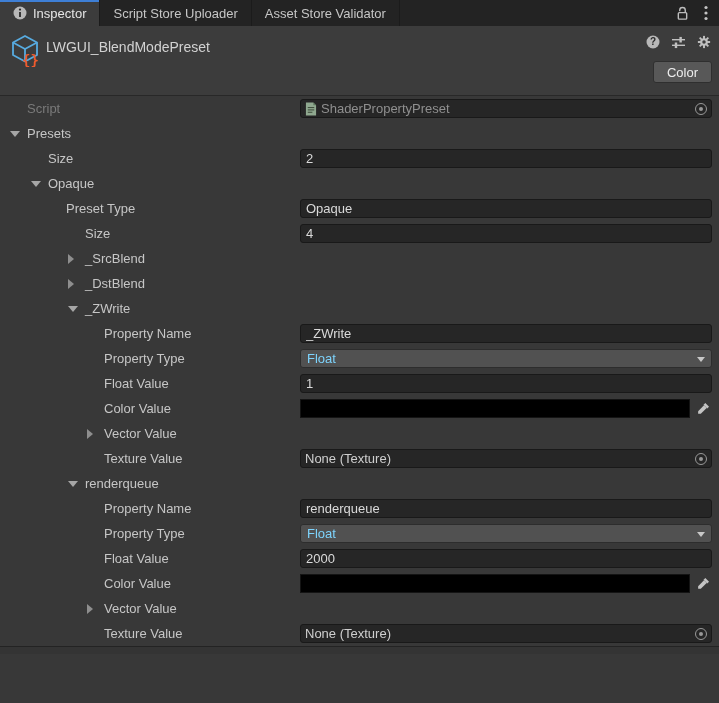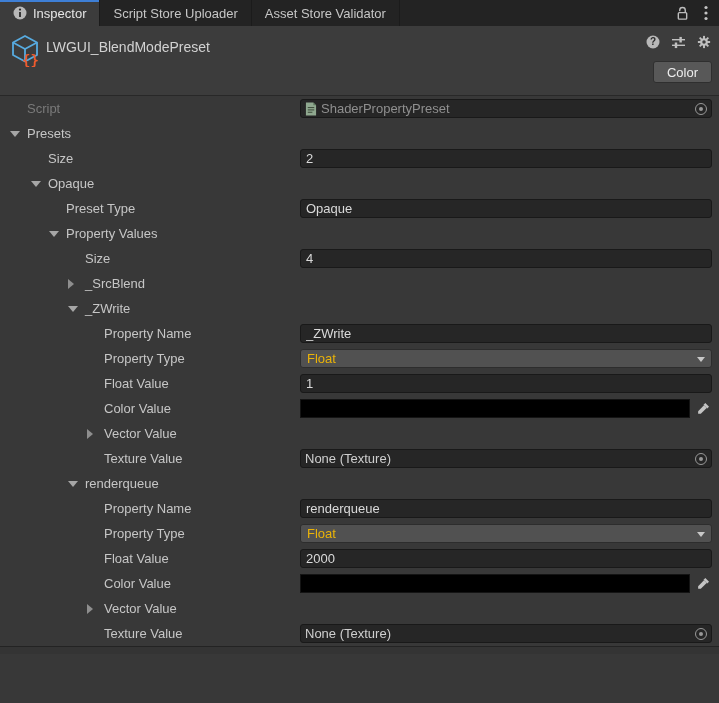--- a/index.html
+++ b/index.html
@@ -36,21 +36,21 @@
   .rfield{flex:1;margin-right:7px;display:flex;align-items:center;}
   .tfield{flex:1;height:19px;box-sizing:border-box;background:#262626;border:1px solid #191919;
           border-radius:3px;color:#DADADA;font-size:13px;font-family:inherit;padding:0 5px;outline:none;}
   .obj{flex:1;height:19px;box-sizing:border-box;background:#262626;border:1px solid #191919;
        border-radius:3px;display:flex;align-items:center;gap:4px;padding:8px 4px;color:#CFCFCF;}
   .obj .txt{flex:1;overflow:hidden;white-space:nowrap;}
   .obj.disabled .txt{color:#8F8F8F;}
   .picker{width:12px;height:12px;flex:none;border:1px solid #989898;border-radius:50%;position:relative;box-sizing:border-box;}
   .picker::after{content:"";position:absolute;left:3px;top:3px;width:4px;height:4px;border-radius:50%;background:#989898;}
   .dd{flex:1;height:19px;box-sizing:border-box;background:#515151;border:1px solid #2D2D2D;
-      border-radius:3px;display:flex;align-items:center;padding:0 6px;color:#eab308;position:relative;}
+      border-radius:3px;display:flex;align-items:center;padding:0 6px;color:#7dd3fc;position:relative;}
   .dd-arrow{position:absolute;right:6px;top:7px;width:0;height:0;
             border-left:4px solid transparent;border-right:4px solid transparent;border-top:5px solid #C8C8C8;}
   .colorf{flex:1;display:flex;align-items:center;gap:5px;}
   .swatch{flex:1;height:19px;box-sizing:border-box;border:1px solid #141414;}
   .dropperbox{width:17px;flex:none;display:flex;justify-content:center;align-items:center;}
   .bottom-strip{height:7px;border-top:1px solid #232323;background:#343434;}
 </style>
 </head>
 <body>
 
@@ -194,45 +194,45 @@
         <span class="indent" style="width: 49px;"></span>
         <span class="arrow-slot"></span>
         <span class="lbl">Preset Type</span>
       </div>
       <div class="rfield">
         <input class="tfield" type="text" value="Opaque" style="">
       </div>
     </div>
     <div class="row">
       <div class="rlabel">
-        <span class="indent" style="width: 49px;"></span>
-        <span class="arrow-slot">
-          <span class="tri-down"></span>
-        </span>
-        <span class="lbl">Property Values</span>
-      </div>
-      <div class="rfield"></div>
-    </div>
-    <div class="row">
-      <div class="rlabel">
         <span class="indent" style="width: 68px;"></span>
         <span class="arrow-slot"></span>
         <span class="lbl">Size</span>
       </div>
       <div class="rfield">
         <input class="tfield" type="text" value="4" style="">
       </div>
     </div>
     <div class="row">
       <div class="rlabel">
         <span class="indent" style="width: 68px;"></span>
         <span class="arrow-slot">
           <span class="tri-right"></span>
         </span>
         <span class="lbl">_SrcBlend</span>
+      </div>
+      <div class="rfield"></div>
+    </div>
+    <div class="row">
+      <div class="rlabel">
+        <span class="indent" style="width: 68px;"></span>
+        <span class="arrow-slot">
+          <span class="tri-right"></span>
+        </span>
+        <span class="lbl">_DstBlend</span>
       </div>
       <div class="rfield"></div>
     </div>
     <div class="row">
       <div class="rlabel">
         <span class="indent" style="width: 68px;"></span>
         <span class="arrow-slot">
           <span class="tri-down"></span>
         </span>
         <span class="lbl">_ZWrite</span>

